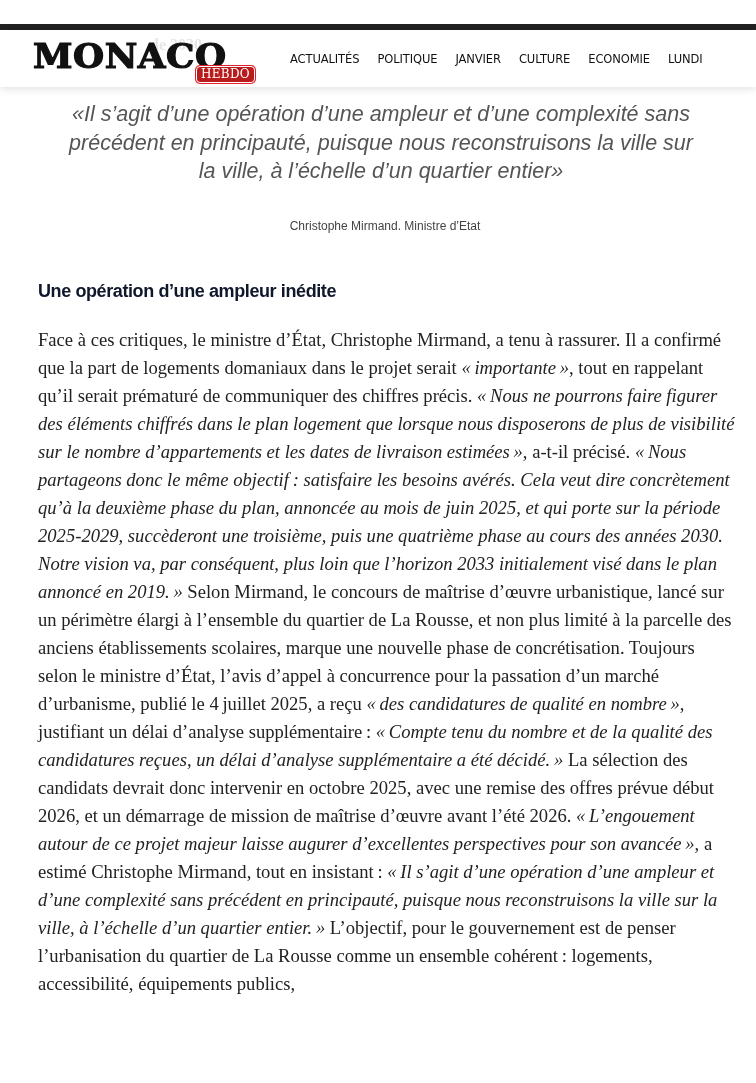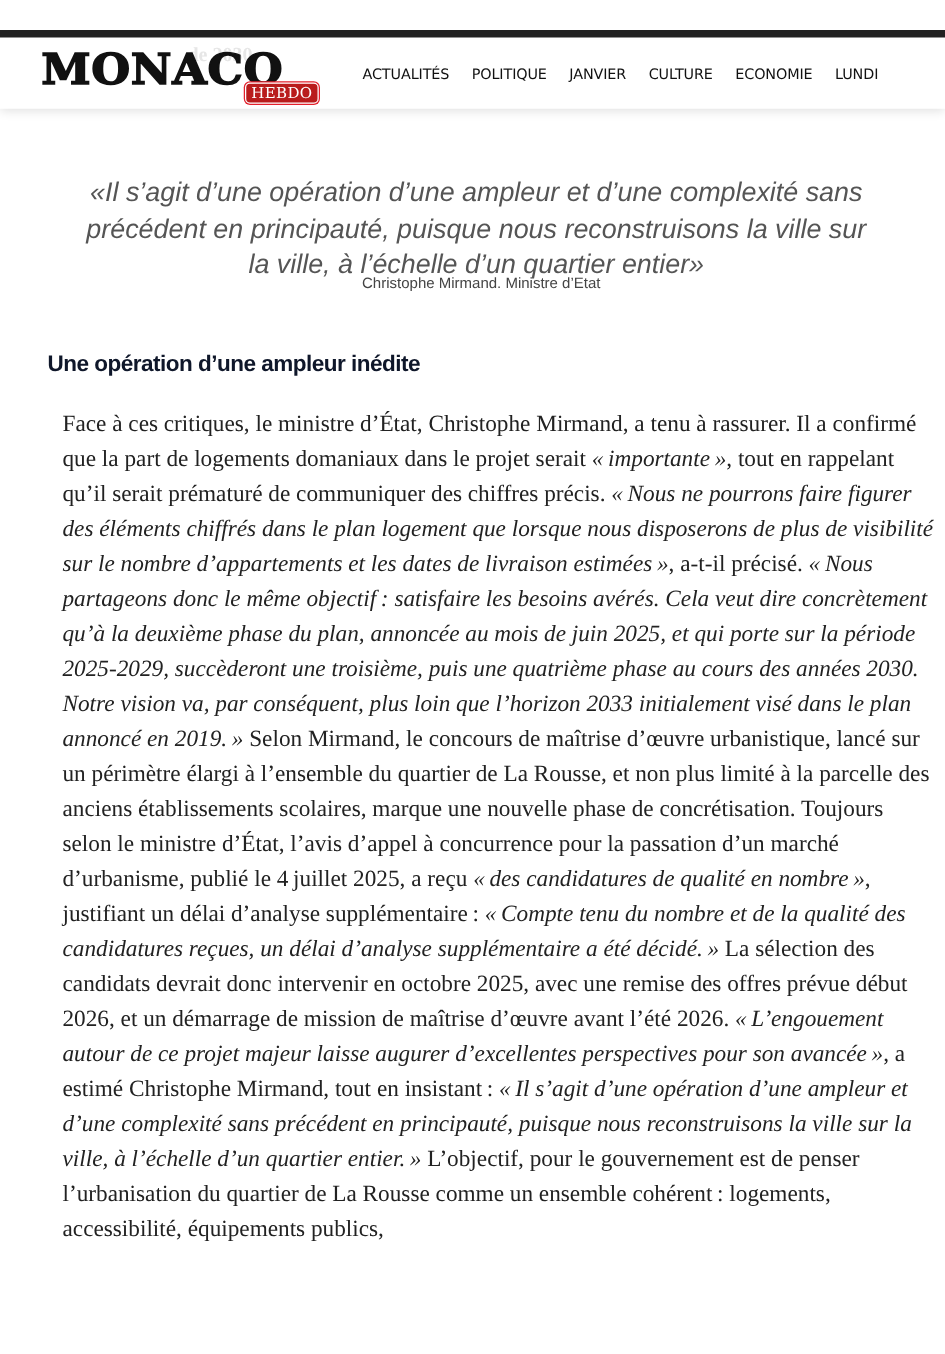--- a/index.html
+++ b/index.html
@@ -52,38 +52,37 @@
     .nav-item {
       font-family: "DejaVu Sans", sans-serif; font-weight: 400; font-size: 11.5px;
       color: #111; margin-right: 18px; white-space: nowrap; letter-spacing: -0.1px;
       cursor: pointer;
     }
 
     .pullquote {
       position: absolute; left: 60px; top: 100px; width: 642px;
       text-align: center;
       font-family: "Liberation Sans", sans-serif; font-style: italic;
-      font-size: 21.5px; line-height: 28.5px; color: #555555; margin-top: 40px;
+      font-size: 21.5px; line-height: 28.5px; color: #555555;
     }
     .pullquote-caption {
       position: absolute; left: 0; top: 219px; width: 770px; text-align: center;
       font-family: "Liberation Sans", sans-serif; font-size: 12px; color: #444;
     }
 
     .section-heading {
       position: absolute; left: 38px; top: 281px;
       font-family: Liberation Sans, sans-serif; font-weight: 600; font-size: 18px;
       color: #0f172a; letter-spacing: -0.4px;
     }
 
     .article-body {
       position: absolute; left: 38px; top: 326px; width: 700px;
       font-family: "Liberation Serif", serif; font-size: 18.6px; line-height: 28px;
       color: #222;
-      margin-left: 12px;
     }
     .article-body em { font-style: italic; }
   </style>
 </head>
 <body>
 
 <div class="topbar">
   <span>LUNDI 19 JANVIER 2026</span>
 </div>
 

